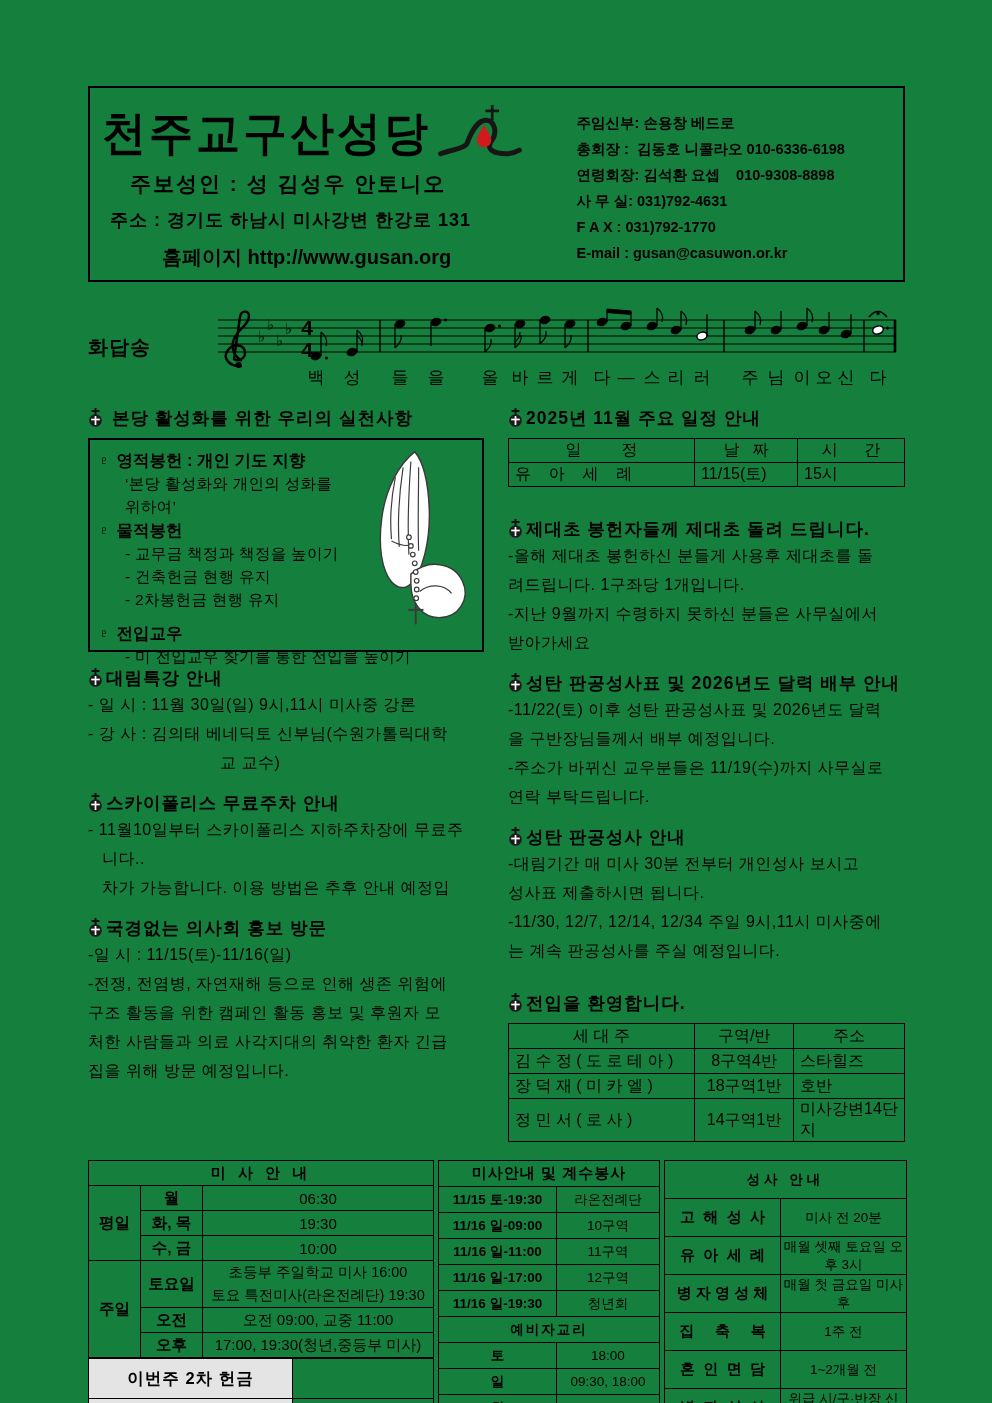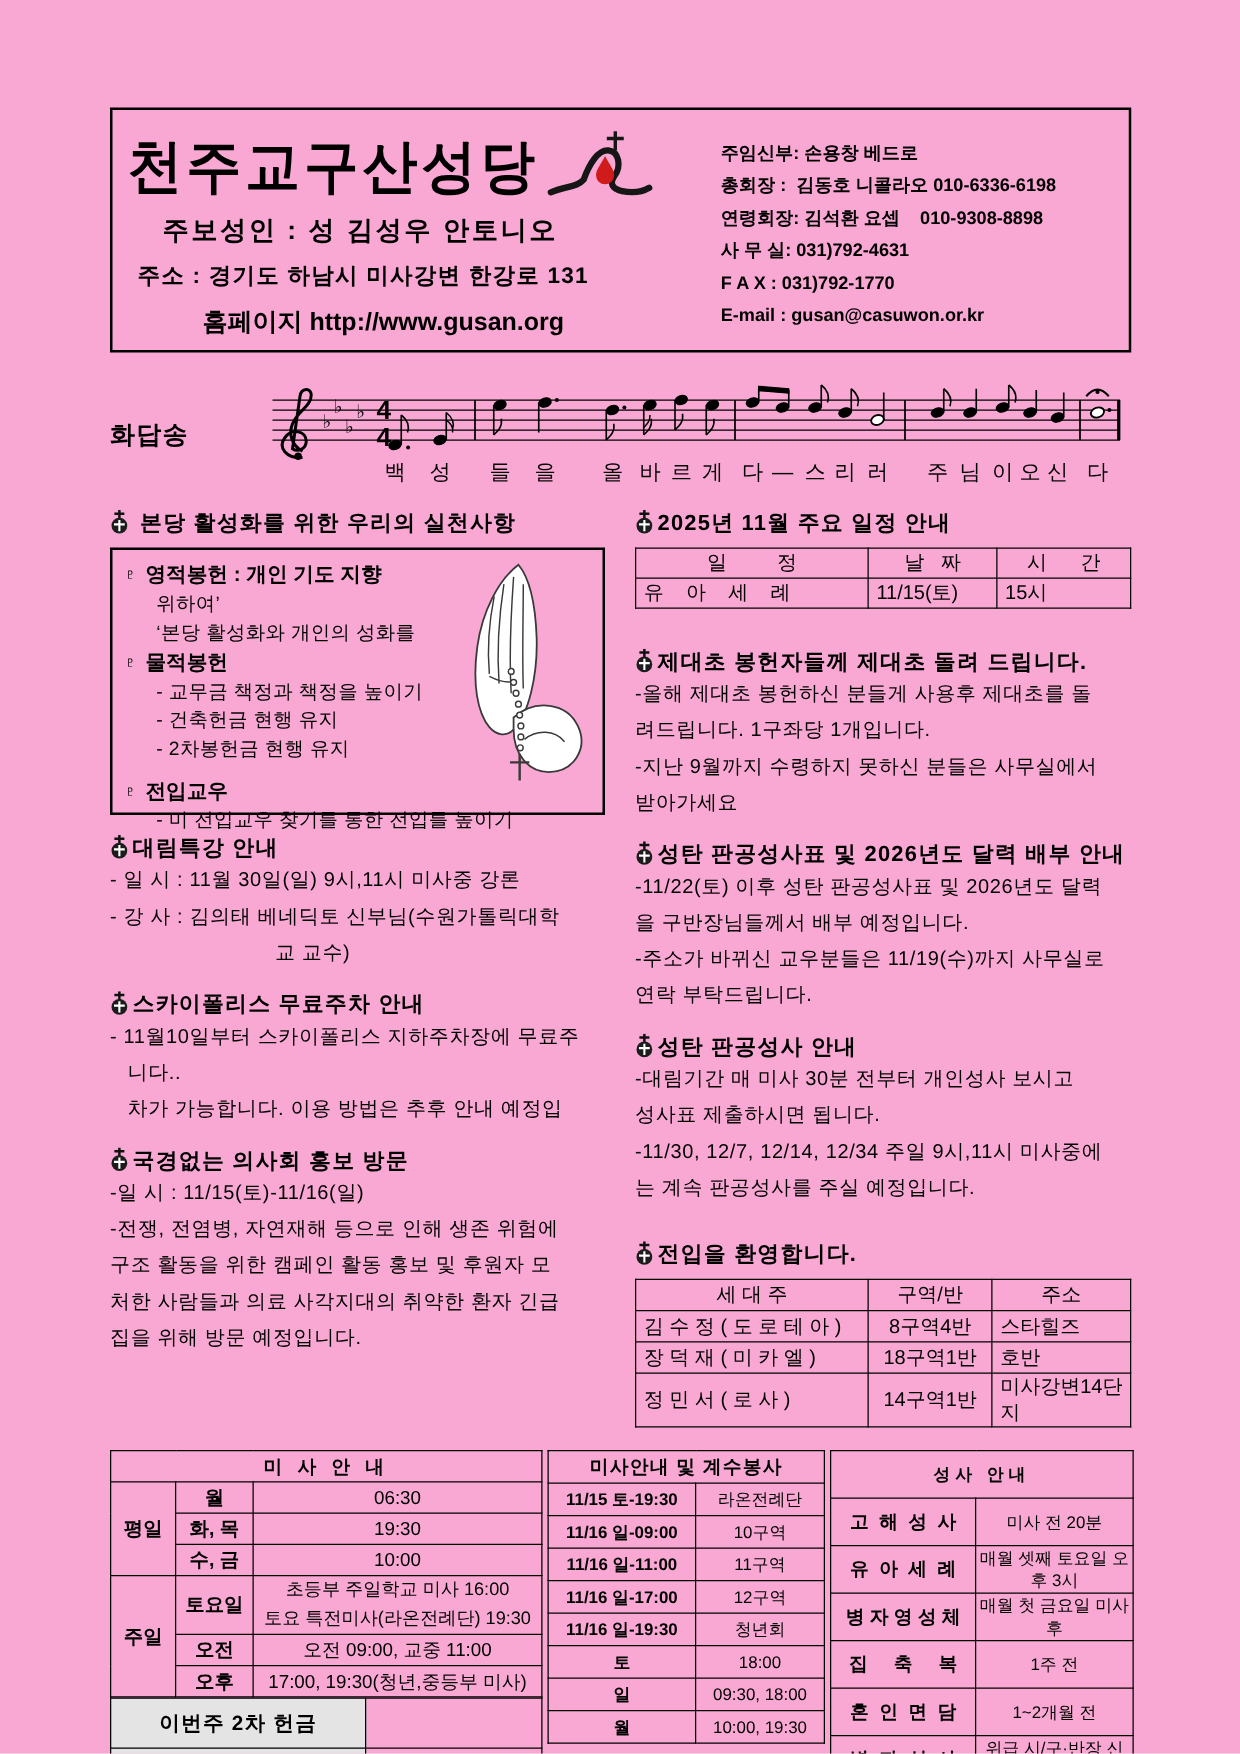--- a/index.html
+++ b/index.html
@@ -1,17 +1,17 @@
 <!DOCTYPE html>
 <html><head>
 <meta charset="utf-8">
 <style>
   html,body{margin:0;padding:0;background:#fff;color:#000;}
   .page{width:992px;height:1403px;position:relative;box-sizing:border-box;
-        padding:86px 87px 0 88px;background:#f9a8d4;overflow:hidden;
+        padding:86px 87px 0 88px;background:#15803d;overflow:hidden;
         font-family:"Liberation Sans","DejaVu Sans",sans-serif;}
   .pre{white-space:pre;}
 
   
   .header-box{border:2px solid #000;display:flex;box-sizing:border-box;
               width:817px;height:196px;padding:8px 10px 4px 12px;}
   .hb-left{width:480px;}
   .name-row{display:flex;align-items:center;gap:6px;margin-top:6px;}
   .church-name{font-size:44px;font-weight:900;letter-spacing:3px;transform:scaleY(1.05);}
   .patron{font-size:21px;font-weight:bold;letter-spacing:2px;margin:6px 0 0 28px;}
@@ -237,22 +237,22 @@
           <line x1="3.2" y1="11.5" x2="11.8" y2="11.5" stroke="#fff" stroke-width="1.7"></line>
         </svg>
         <span>본당 활성화를 위한 우리의 실천사항</span>
       </div>
 
       <div class="practice-box">
         <div class="pb-head">
             <span class="pb-bullet">♇</span>
             <span>영적봉헌 : 개인 기도 지향</span>
           </div>
+        <div class="pb-sub">‘본당 활성화와 개인의 성화를</div>
         <div class="pb-sub">위하여’</div>
-        <div class="pb-sub">‘본당 활성화와 개인의 성화를</div>
         <div class="pb-head">
             <span class="pb-bullet">♇</span>
             <span>물적봉헌</span>
           </div>
         <div class="pb-sub">- 교무금 책정과 책정을 높이기</div>
         <div class="pb-sub">- 건축헌금  현행 유지</div>
         <div class="pb-sub">- 2차봉헌금 현행 유지</div>
         <div class="pb-gap"></div>
         <div class="pb-head">
             <span class="pb-bullet">♇</span>
@@ -515,20 +515,23 @@
           </tr>
       <tr>
             <td class="lab">11/16 일-17:00</td>
             <td>12구역</td>
           </tr>
       <tr>
             <td class="lab">11/16 일-19:30</td>
             <td>청년회</td>
           </tr>
       <tr>
+            <td class="subcap" colspan="2">예비자교리</td>
+          </tr>
+      <tr>
             <td class="lab">토</td>
             <td>18:00</td>
           </tr>
       <tr>
             <td class="lab">일</td>
             <td>09:30, 18:00</td>
           </tr>
       <tr>
             <td class="lab">월</td>
             <td>10:00, 19:30</td>

